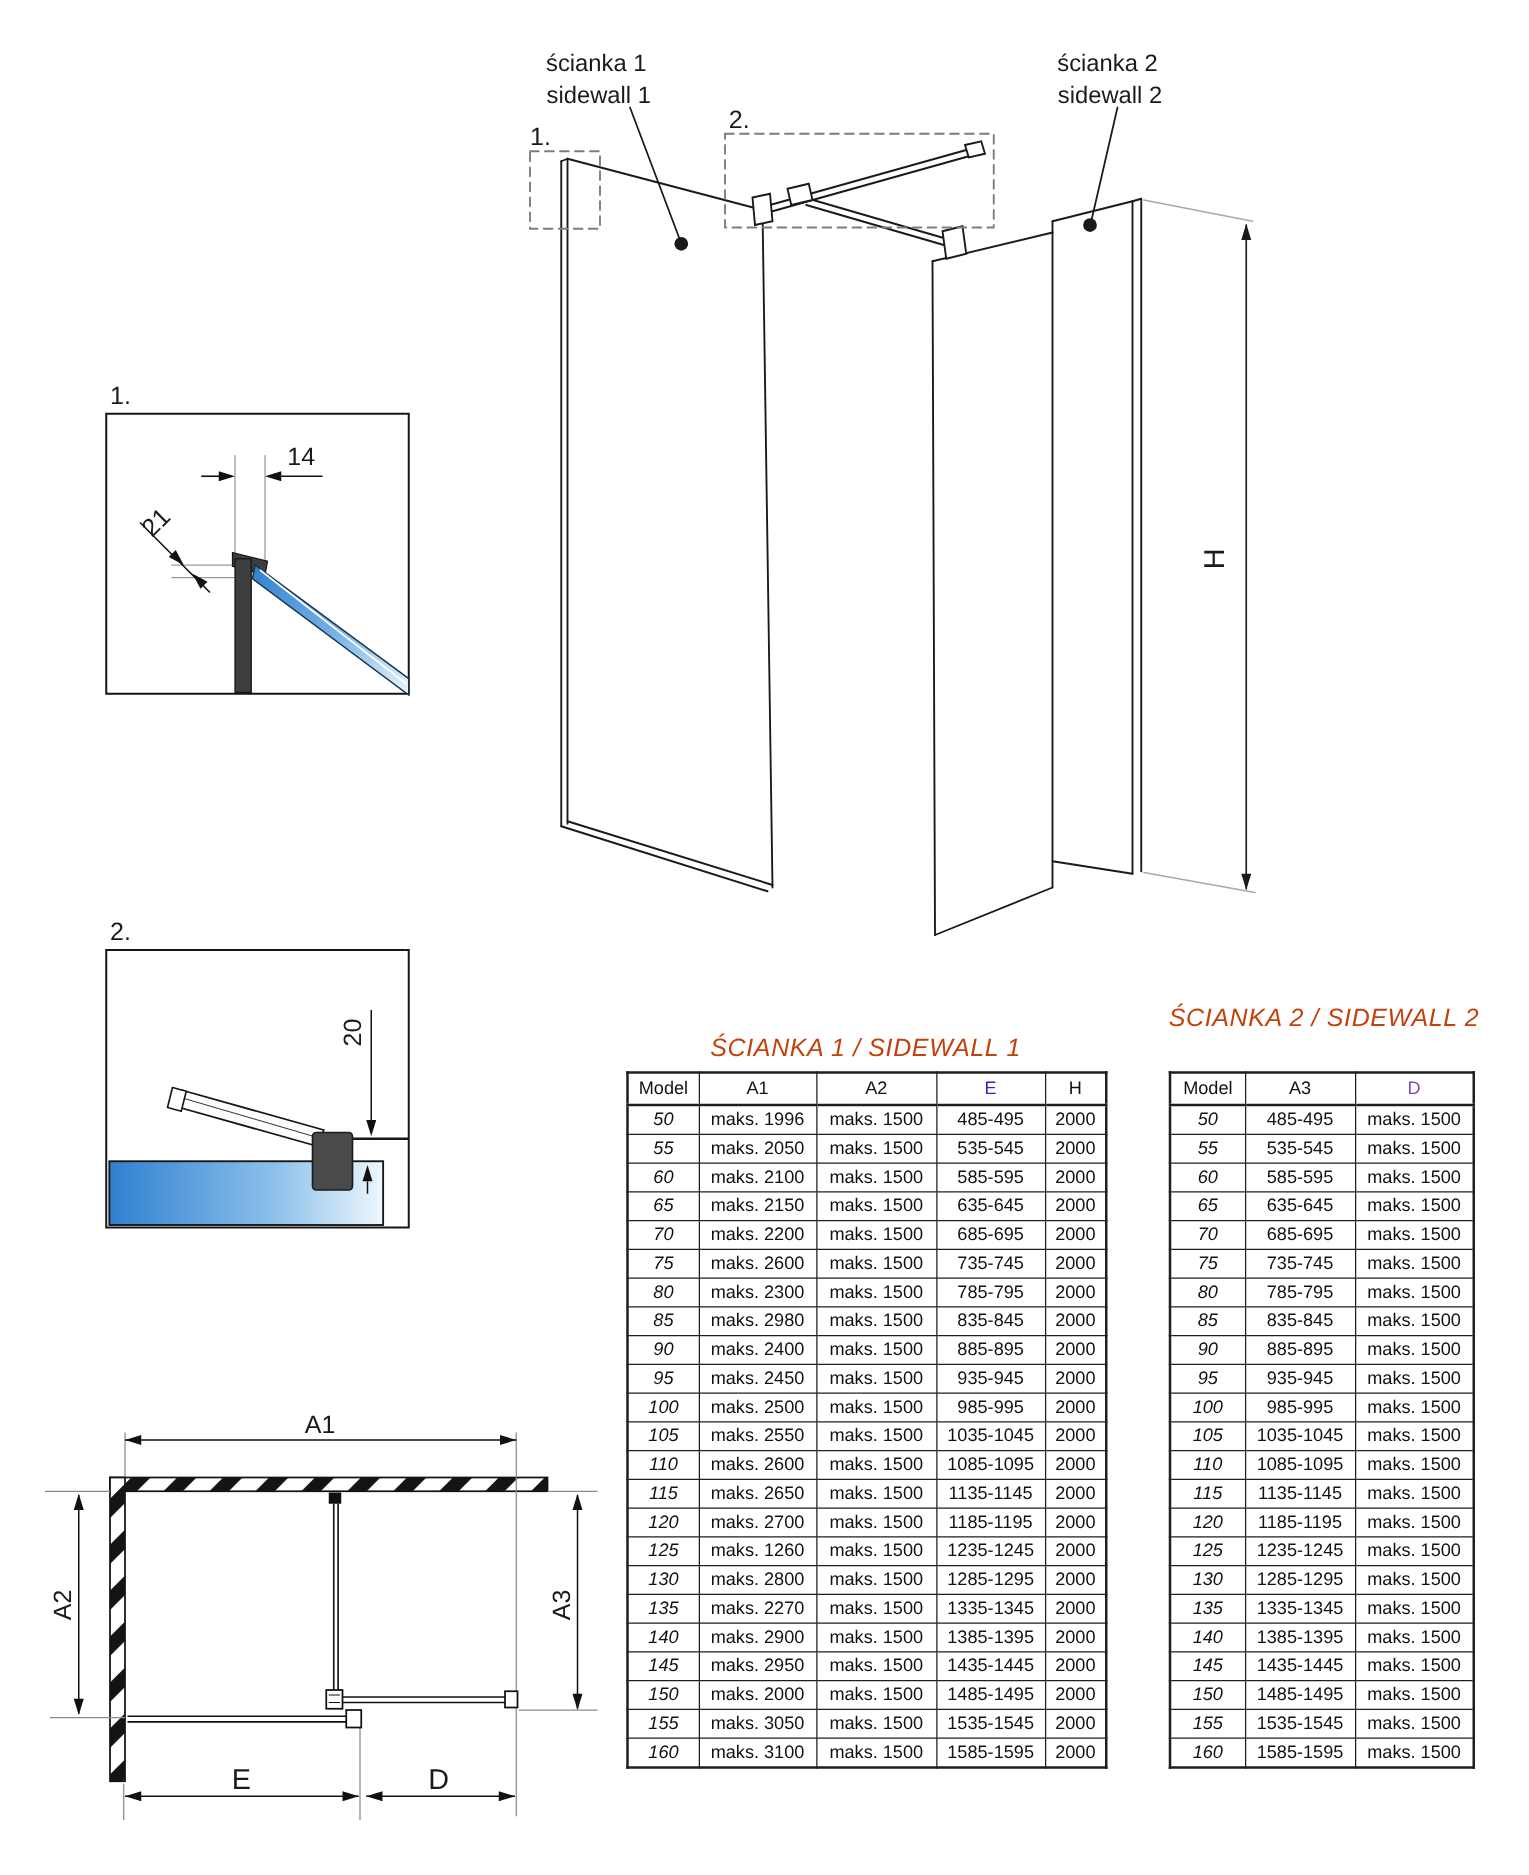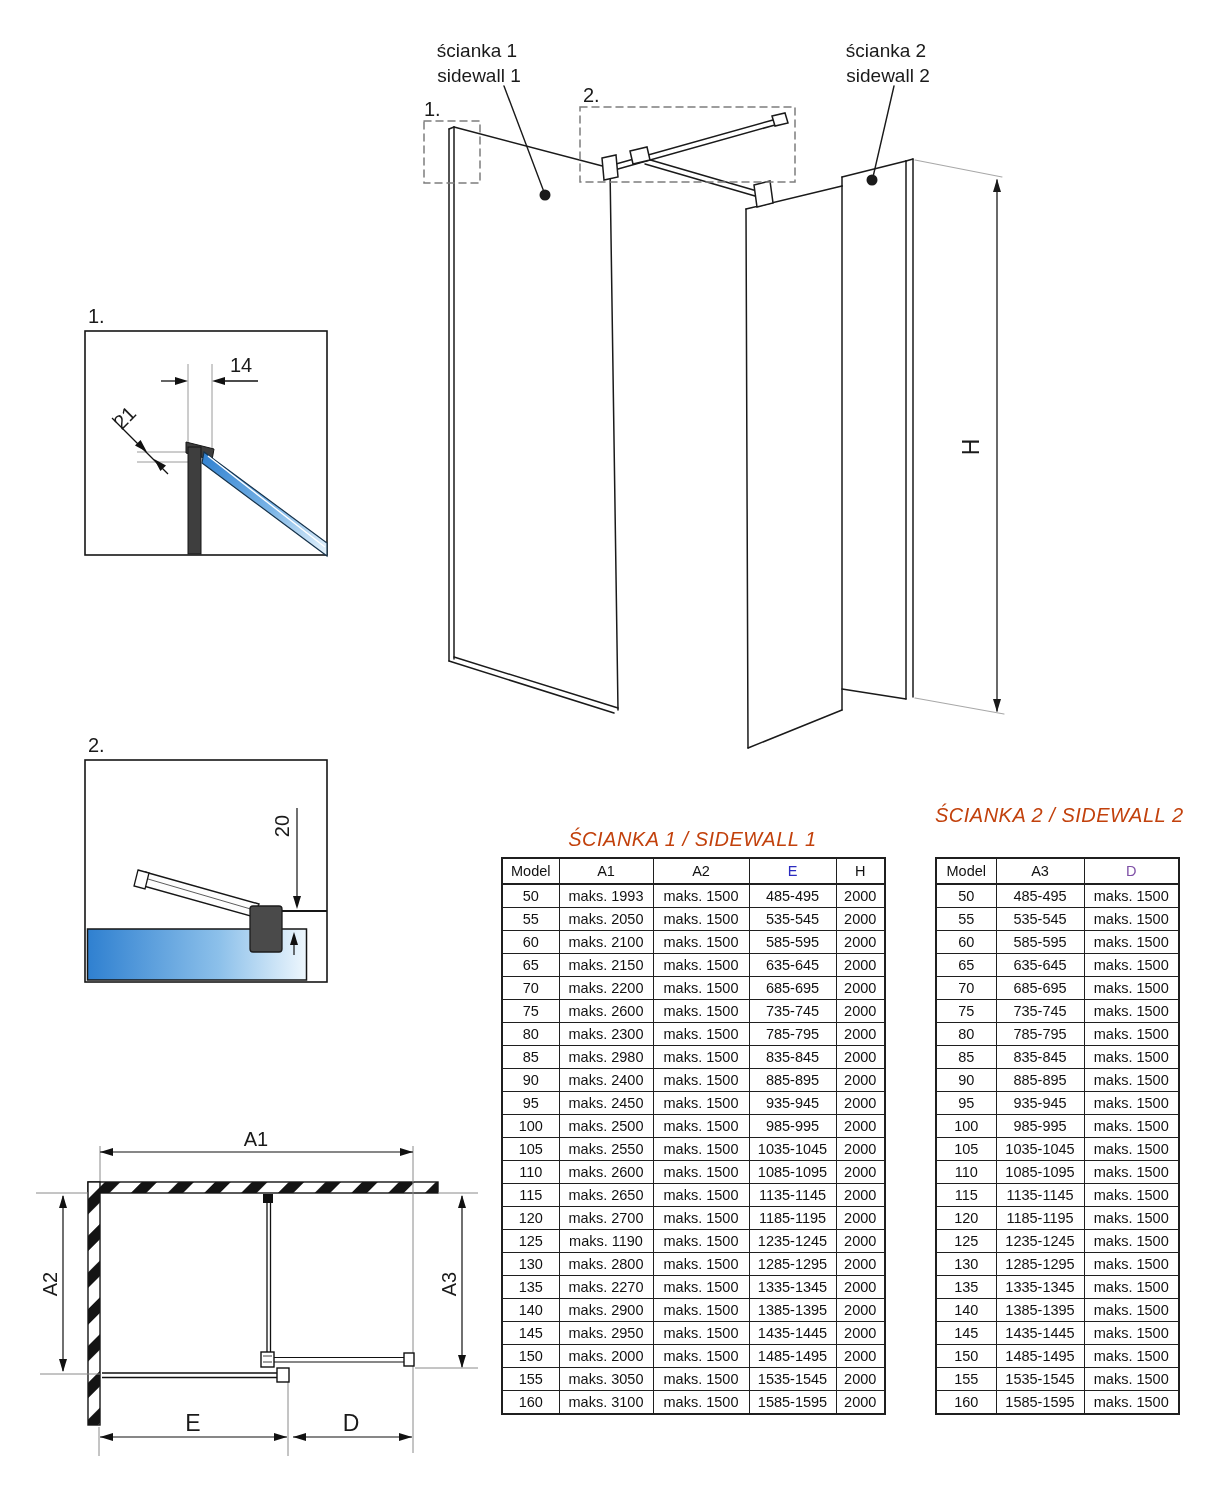--- a/index.html
+++ b/index.html
@@ -12,21 +12,21 @@
   .dim{font-size:20px;}
   .dimbig{font-size:23px;}
 
   .tbl-title{position:absolute;text-align:center;font-style:italic;font-size:20px;
              letter-spacing:.5px;color:#c2410c;white-space:nowrap;}
   table.spec{position:absolute;border-collapse:collapse;border:2px solid #1f1f1f;
              font-size:14.5px;color:#111;table-layout:fixed;padding-left:44px;}
   table.spec th, table.spec td{border:1.5px solid #1f1f1f;text-align:center;
              padding:0;height:22px;line-height:1;font-weight:normal;overflow:hidden;white-space:nowrap;}
   table.spec thead th{height:24px;border-bottom:2px solid #1f1f1f;}
-  table.spec td.model{}
+  table.spec td.model{font-style:italic;}
   #t1 col.c0{width:57px}#t1 col.c1{width:94px}#t1 col.c2{width:96px}#t1 col.c3{width:87px}#t1 col.c4{width:49px}
   #t2 col.c0{width:60px}#t2 col.c1{width:88px}#t2 col.c2{width:95px}
 </style>
 </head>
 <body>
 
 <div class="page">
 
 <svg width="1223" height="1500" viewBox="0 0 1223 1500">
   <defs>
@@ -246,21 +246,21 @@
           <th>Model</th>
           <th>A1</th>
           <th>A2</th>
           <th style="color: rgb(43, 43, 191);">E</th>
           <th>H</th>
         </tr>
       </thead>
       <tbody>
         <tr>
           <td class="model">50</td>
-          <td>maks. 1993</td>
+          <td>maks. 1996</td>
           <td>maks. 1500</td>
           <td>485-495</td>
           <td>2000</td>
         </tr>
         <tr>
           <td class="model">55</td>
           <td>maks. 2050</td>
           <td>maks. 1500</td>
           <td>535-545</td>
           <td>2000</td>
@@ -351,21 +351,21 @@
         </tr>
         <tr>
           <td class="model">120</td>
           <td>maks. 2700</td>
           <td>maks. 1500</td>
           <td>1185-1195</td>
           <td>2000</td>
         </tr>
         <tr>
           <td class="model">125</td>
-          <td>maks. 1190</td>
+          <td>maks. 1260</td>
           <td>maks. 1500</td>
           <td>1235-1245</td>
           <td>2000</td>
         </tr>
         <tr>
           <td class="model">130</td>
           <td>maks. 2800</td>
           <td>maks. 1500</td>
           <td>1285-1295</td>
           <td>2000</td>

